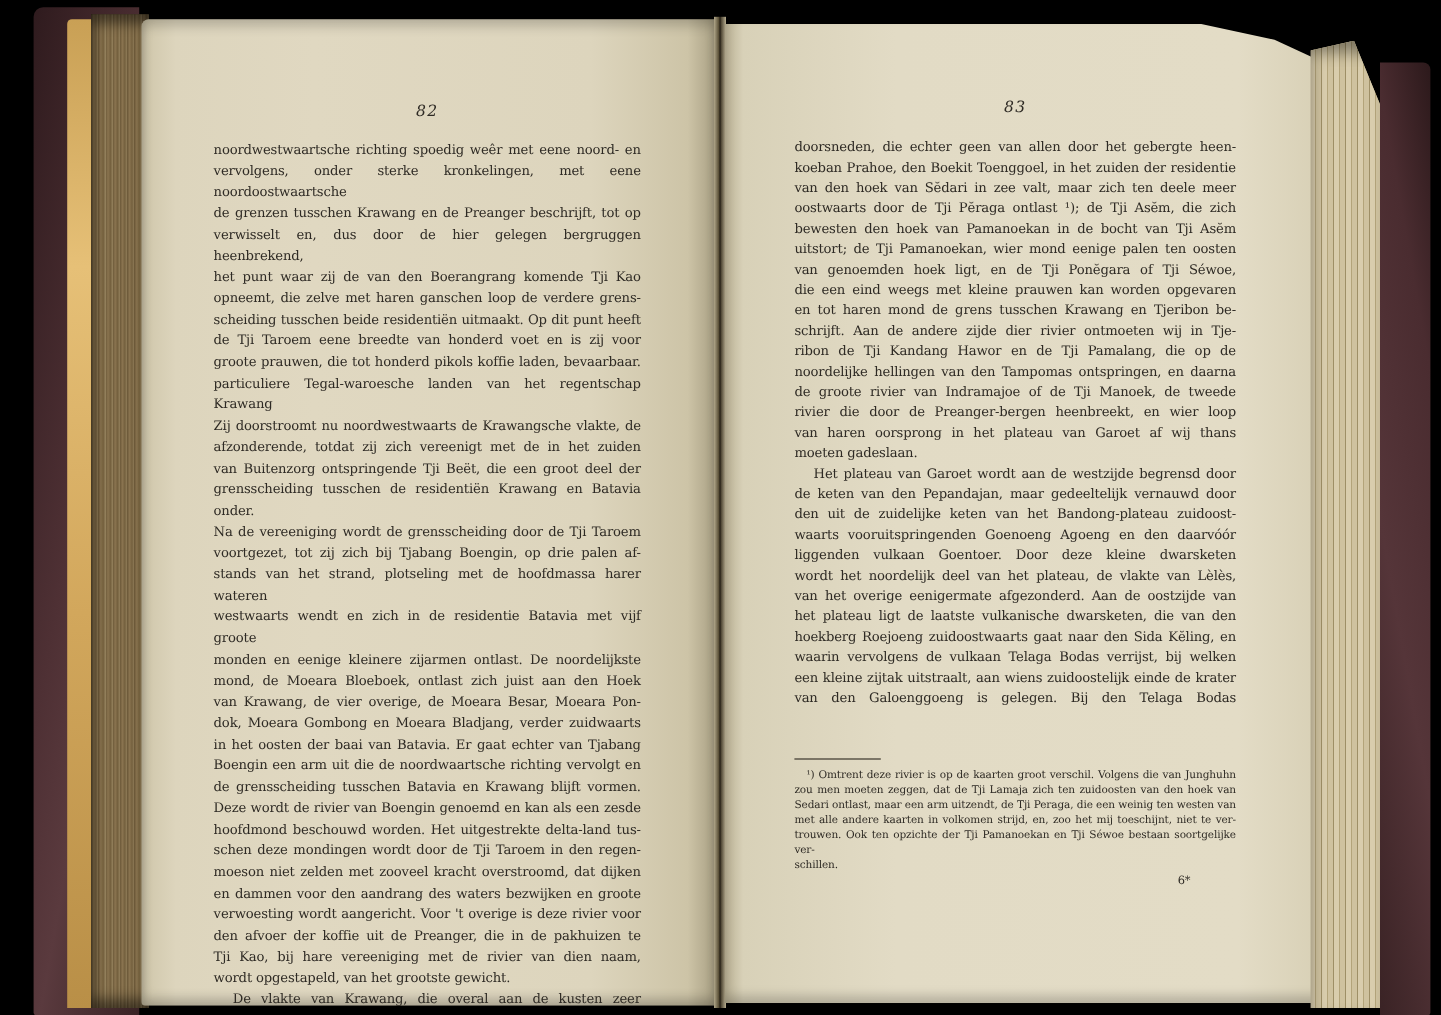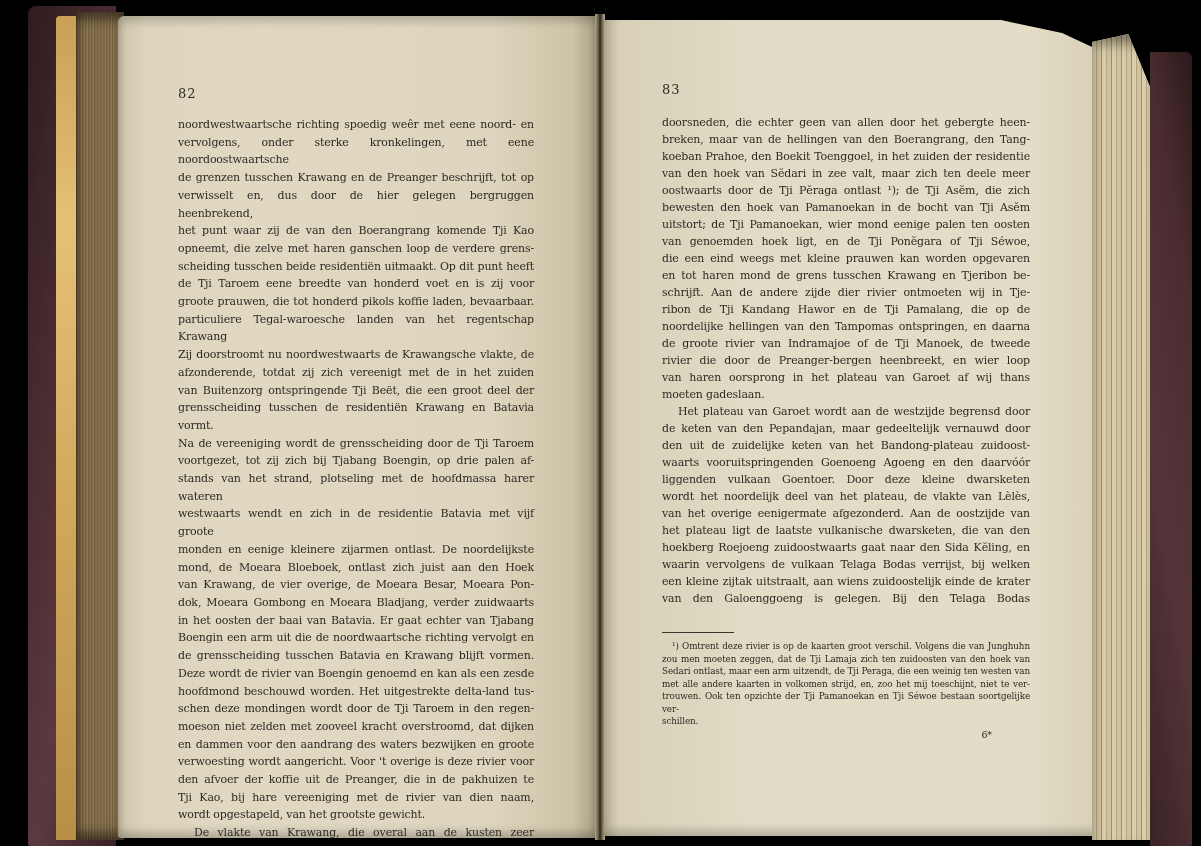--- a/index.html
+++ b/index.html
@@ -48,22 +48,22 @@
     clip-path:polygon(0 1%,55% 0,100% 9%,100% 100%,0 100%);
     box-shadow:inset 0 10px 12px rgba(0,0,0,.4);
   }
   .cover-right{
     position:absolute;left:1150px;top:52px;width:42px;height:794px;
     background:linear-gradient(80deg,#3a2325,#553539 40%,#4a2c30 75%,#2c191b);
     border-radius:0 6px 2px 0;
   }
   
   .pagenum{
-    position:absolute;width:356px;
-    font-size:13px;color:var(--ink,#2e2a24);letter-spacing:1px;
+    position:absolute;width:356px;text-align:center;
+    font-size:13px;color:var(--ink,#2e2a24);letter-spacing:1px;font-style:italic;
   }
   .pagenum-left{left:60px;top:70px;}
   .pagenum-right{left:58px;top:62px;width:368px;}
   .textblock{
     position:absolute;color:var(--ink,#2e2a24);
   }
   .tb-left{left:60px;top:100px;width:356px;font-size:11px;line-height:17.7px;letter-spacing:-0.15px;}
   .tb-right{left:58px;top:94px;width:368px;font-size:11px;line-height:17px;letter-spacing:-0.15px;}
   .line{
     text-align:justify;text-align-last:justify;white-space:normal;
@@ -100,21 +100,21 @@
         <div class="line">verwisselt en, dus door de hier gelegen bergruggen heenbrekend,</div>
         <div class="line">het punt waar zij de van den Boerangrang komende Tji Kao</div>
         <div class="line">opneemt, die zelve met haren ganschen loop de verdere grens-</div>
         <div class="line">scheiding tusschen beide residentiën uitmaakt. Op dit punt heeft</div>
         <div class="line">de Tji Taroem eene breedte van honderd voet en is zij voor</div>
         <div class="line">groote prauwen, die tot honderd pikols koffie laden, bevaarbaar.</div>
         <div class="line">particuliere Tegal-waroesche landen van het regentschap Krawang</div>
         <div class="line">Zij doorstroomt nu noordwestwaarts de Krawangsche vlakte, de</div>
         <div class="line">afzonderende, totdat zij zich vereenigt met de in het zuiden</div>
         <div class="line">van Buitenzorg ontspringende Tji Beët, die een groot deel der</div>
-        <div class="line">grensscheiding tusschen de residentiën Krawang en Batavia vormt.</div>
+        <div class="line">grensscheiding tusschen de residentiën Krawang en Batavia onder.</div>
         <div class="line">Na de vereeniging wordt de grensscheiding door de Tji Taroem</div>
         <div class="line">voortgezet, tot zij zich bij Tjabang Boengin, op drie palen af-</div>
         <div class="line">stands van het strand, plotseling met de hoofdmassa harer wateren</div>
         <div class="line">westwaarts wendt en zich in de residentie Batavia met vijf groote</div>
         <div class="line">monden en eenige kleinere zijarmen ontlast. De noordelijkste</div>
         <div class="line">mond, de Moeara Bloeboek, ontlast zich juist aan den Hoek</div>
         <div class="line">van Krawang, de vier overige, de Moeara Besar, Moeara Pon-</div>
         <div class="line">dok, Moeara Gombong en Moeara Bladjang, verder zuidwaarts</div>
         <div class="line">in het oosten der baai van Batavia. Er gaat echter van Tjabang</div>
         <div class="line">Boengin een arm uit die de noordwaartsche richting vervolgt en</div>
@@ -132,21 +132,20 @@
         <div class="line">moerassig is, wordt nog door een aantal andere rivieren</div>
       </div>
   </div>
 
   <div class="gutter"></div>
 
   <div class="page-right">
     <div class="pagenum pagenum-right">83</div>
     <div class="textblock tb-right">
         <div class="line">doorsneden, die echter geen van allen door het gebergte heen-</div>
-        <div class="line">breken, maar van de hellingen van den Boerangrang, den Tang-</div>
         <div class="line">koeban Prahoe, den Boekit Toenggoel, in het zuiden der residentie</div>
         <div class="line">van den hoek van Sĕdari in zee valt, maar zich ten deele meer</div>
         <div class="line">oostwaarts door de Tji Pĕraga ontlast ¹); de Tji Asĕm, die zich</div>
         <div class="line">bewesten den hoek van Pamanoekan in de bocht van Tji Asĕm</div>
         <div class="line">uitstort; de Tji Pamanoekan, wier mond eenige palen ten oosten</div>
         <div class="line">van genoemden hoek ligt, en de Tji Ponĕgara of Tji Séwoe,</div>
         <div class="line">die een eind weegs met kleine prauwen kan worden opgevaren</div>
         <div class="line">en tot haren mond de grens tusschen Krawang en Tjeribon be-</div>
         <div class="line">schrijft. Aan de andere zijde dier rivier ontmoeten wij in Tje-</div>
         <div class="line">ribon de Tji Kandang Hawor en de Tji Pamalang, die op de</div>

